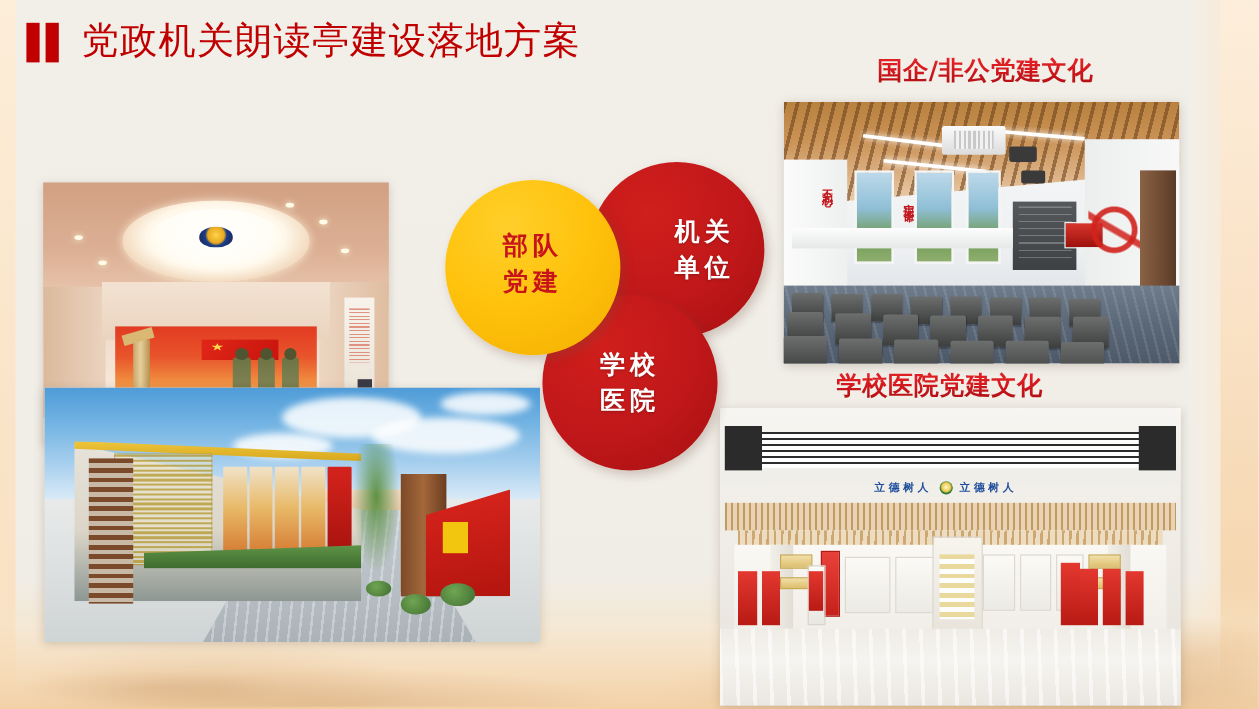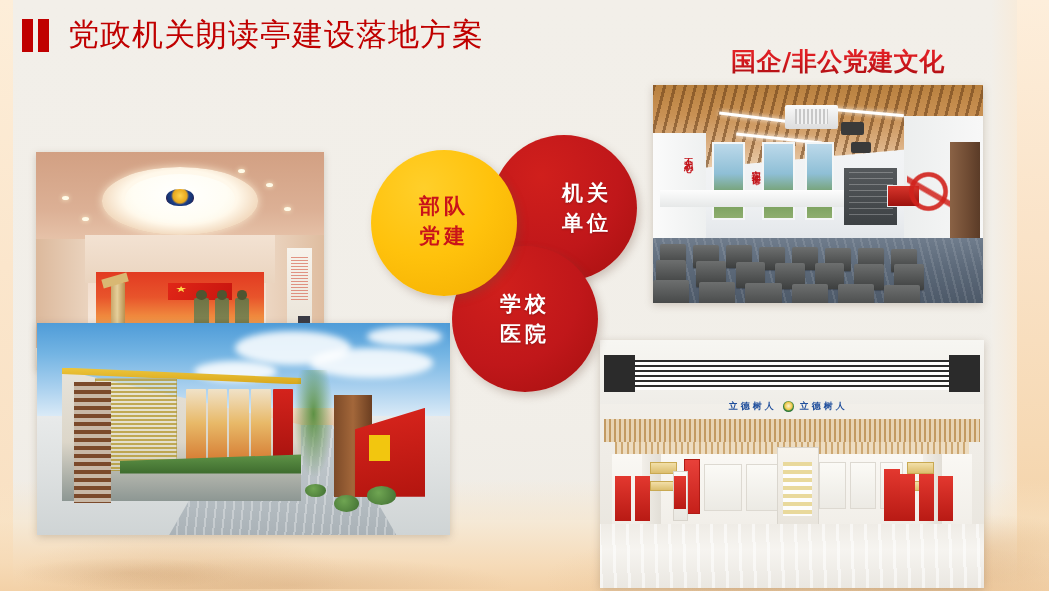--- a/index.html
+++ b/index.html
@@ -62,21 +62,21 @@
     position:absolute; left:68px; top:14px;
     font-size:31px; line-height:40px; font-weight:400;
     color:#c00000; letter-spacing:1px;
     font-family:"DejaVu Serif","Liberation Serif",serif;
     white-space:nowrap;
   }
 
   
   .caption{
     position:absolute; white-space:nowrap;
-    font-size:25px; font-weight:bold; letter-spacing:.5px;
+    font-size:21px; font-weight:bold; letter-spacing:.5px;
     background:linear-gradient(180deg,#e8262a 0%,#d81a1f 42%,#a80d12 100%);
     -webkit-background-clip:text; background-clip:text;
     -webkit-text-fill-color:transparent; color:#c8141a;
   }
   #cap-army { left:68px;  top:105px; }
   #cap-soe  { left:731px; top:45px;  }
   #cap-edu  { left:697px; top:307px; }
 
   
   .photo{ position:absolute; overflow:hidden; background:#ddd; }
@@ -293,20 +293,21 @@
   <div class="bg-right-band"></div>
   <div class="bg-bottom-wm"></div>
 
   <div class="title-bars">
     <i></i>
     <i></i>
   </div>
   <div class="slide-title">党政机关朗读亭建设落地方案</div>
 
   <div class="caption" id="cap-soe">国企/非公党建文化</div>
+  <div class="caption" id="cap-edu">学校医院党建文化</div>
 
   <div class="photo" id="photo-army-hall">
     <div class="hall-bg"></div>
     <div class="hall-ceil"></div>
     <div class="hall-dome-o"></div>
     <div class="hall-dome-i"></div>
     <div class="hall-emblem"></div>
     <div class="hall-light" style="left:9%;top:20%"></div>
     <div class="hall-light" style="left:16%;top:30%"></div>
     <div class="hall-light" style="left:80%;top:14%"></div>

